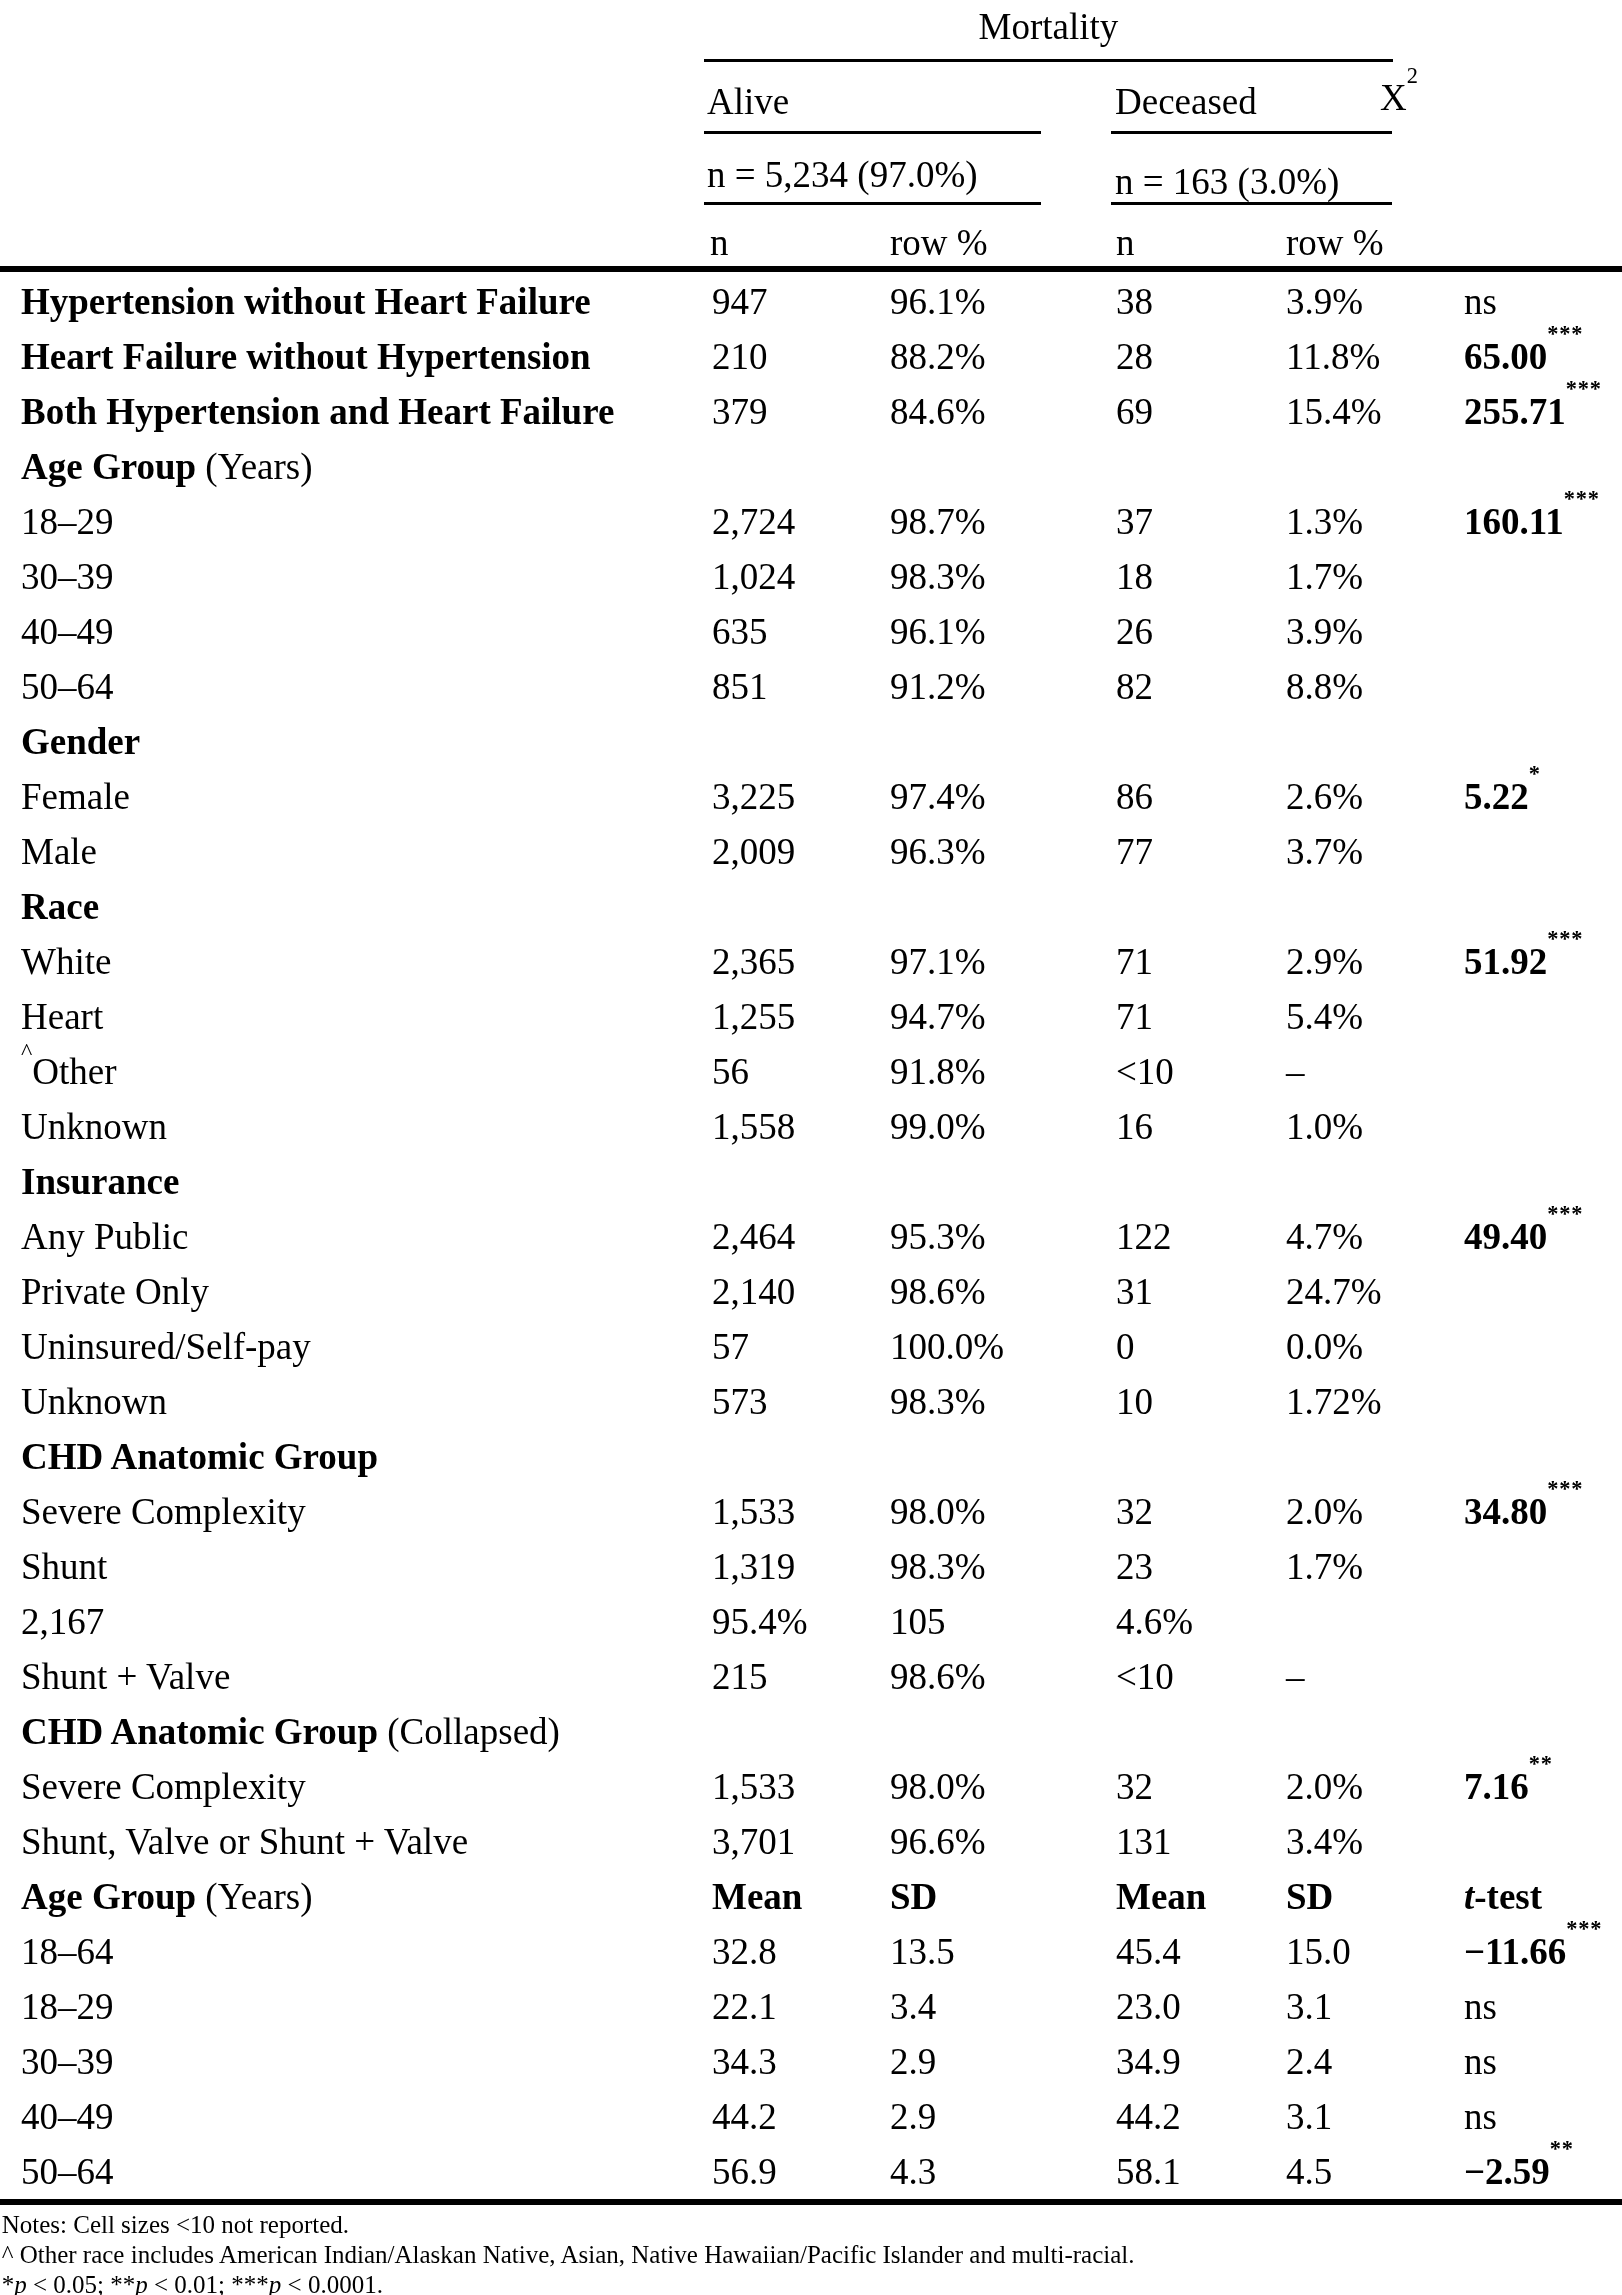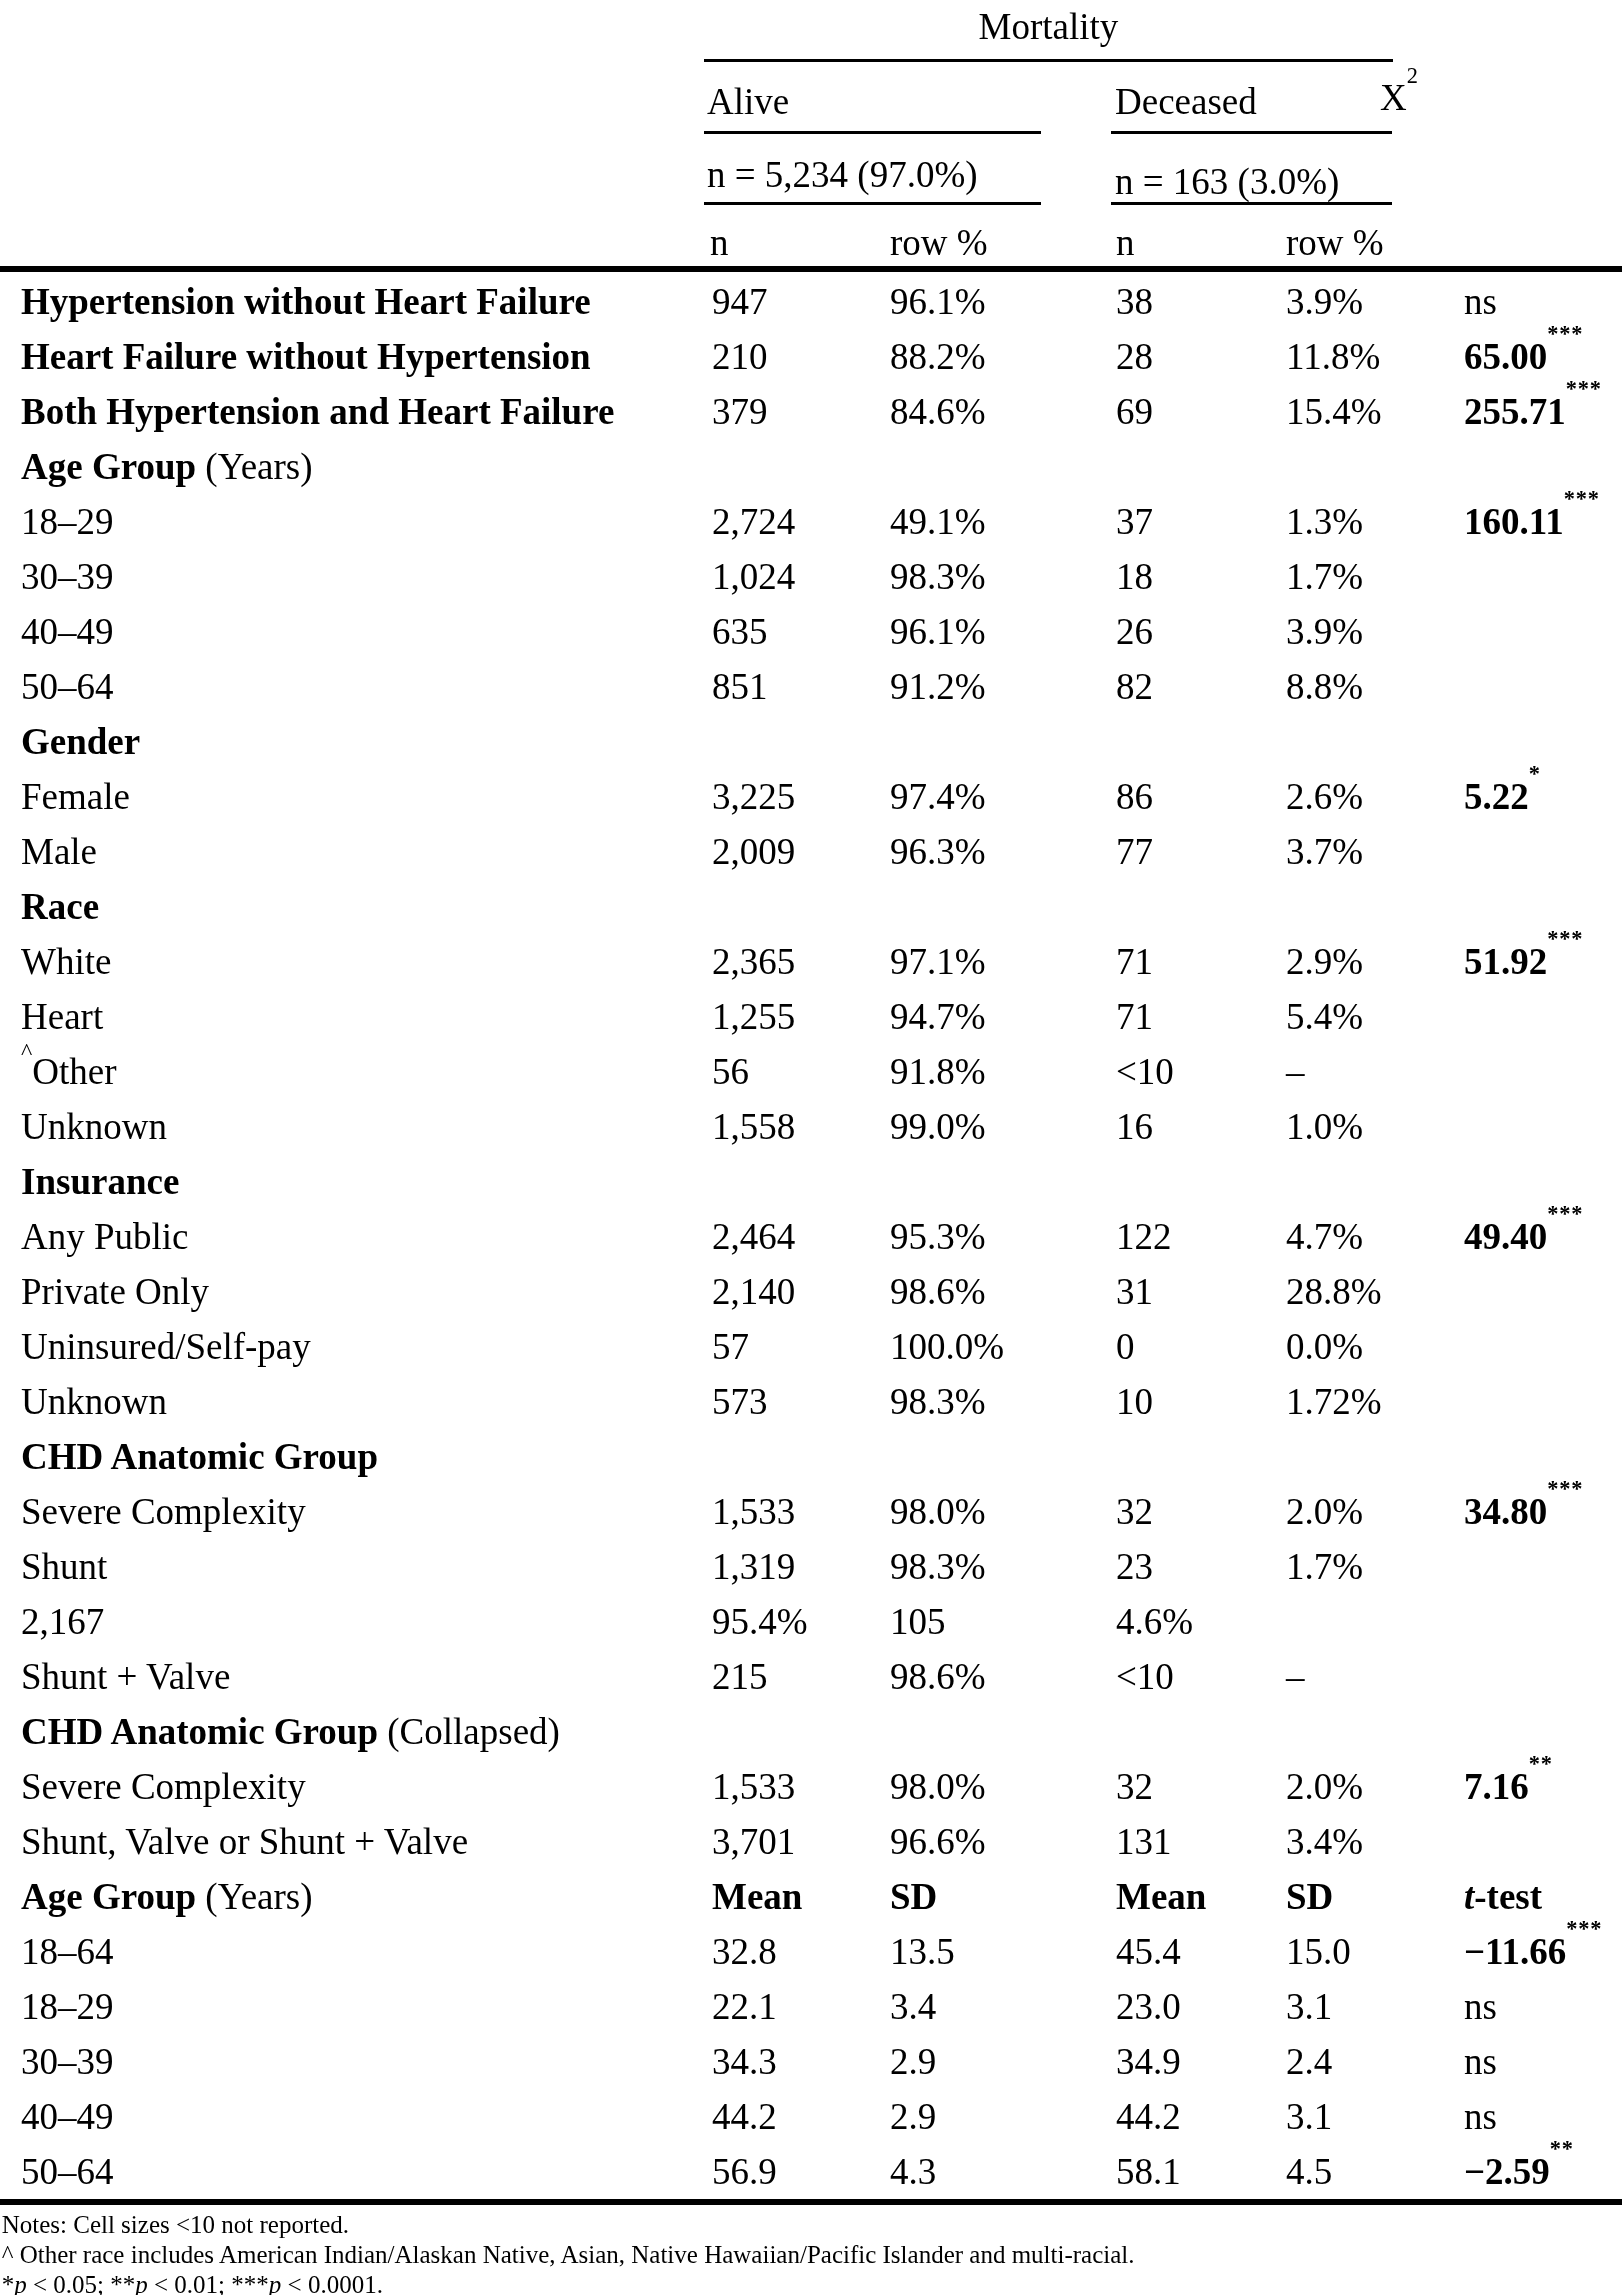--- a/index.html
+++ b/index.html
@@ -114,21 +114,21 @@
         <div class="cell"><b class="b">Age Group</b> (Years)</div>
         <div class="cell"></div>
         <div class="cell"></div>
         <div class="cell"></div>
         <div class="cell"></div>
         <div class="cell"></div>
       </div>
       <div class="row">
         <div class="cell">18–29</div>
         <div class="cell">2,724</div>
-        <div class="cell">49.1%</div>
+        <div class="cell">98.7%</div>
         <div class="cell">37</div>
         <div class="cell">1.3%</div>
         <div class="cell b">160.11<sup class="sup-star">***</sup></div>
       </div>
       <div class="row">
         <div class="cell">30–39</div>
         <div class="cell">1,024</div>
         <div class="cell">98.3%</div>
         <div class="cell">18</div>
         <div class="cell">1.7%</div>
@@ -228,21 +228,21 @@
         <div class="cell">95.3%</div>
         <div class="cell">122</div>
         <div class="cell">4.7%</div>
         <div class="cell b">49.40<sup class="sup-star">***</sup></div>
       </div>
       <div class="row">
         <div class="cell">Private Only</div>
         <div class="cell">2,140</div>
         <div class="cell">98.6%</div>
         <div class="cell">31</div>
-        <div class="cell">28.8%</div>
+        <div class="cell">24.7%</div>
         <div class="cell"></div>
       </div>
       <div class="row">
         <div class="cell">Uninsured/Self-pay</div>
         <div class="cell">57</div>
         <div class="cell">100.0%</div>
         <div class="cell">0</div>
         <div class="cell">0.0%</div>
         <div class="cell"></div>
       </div>

